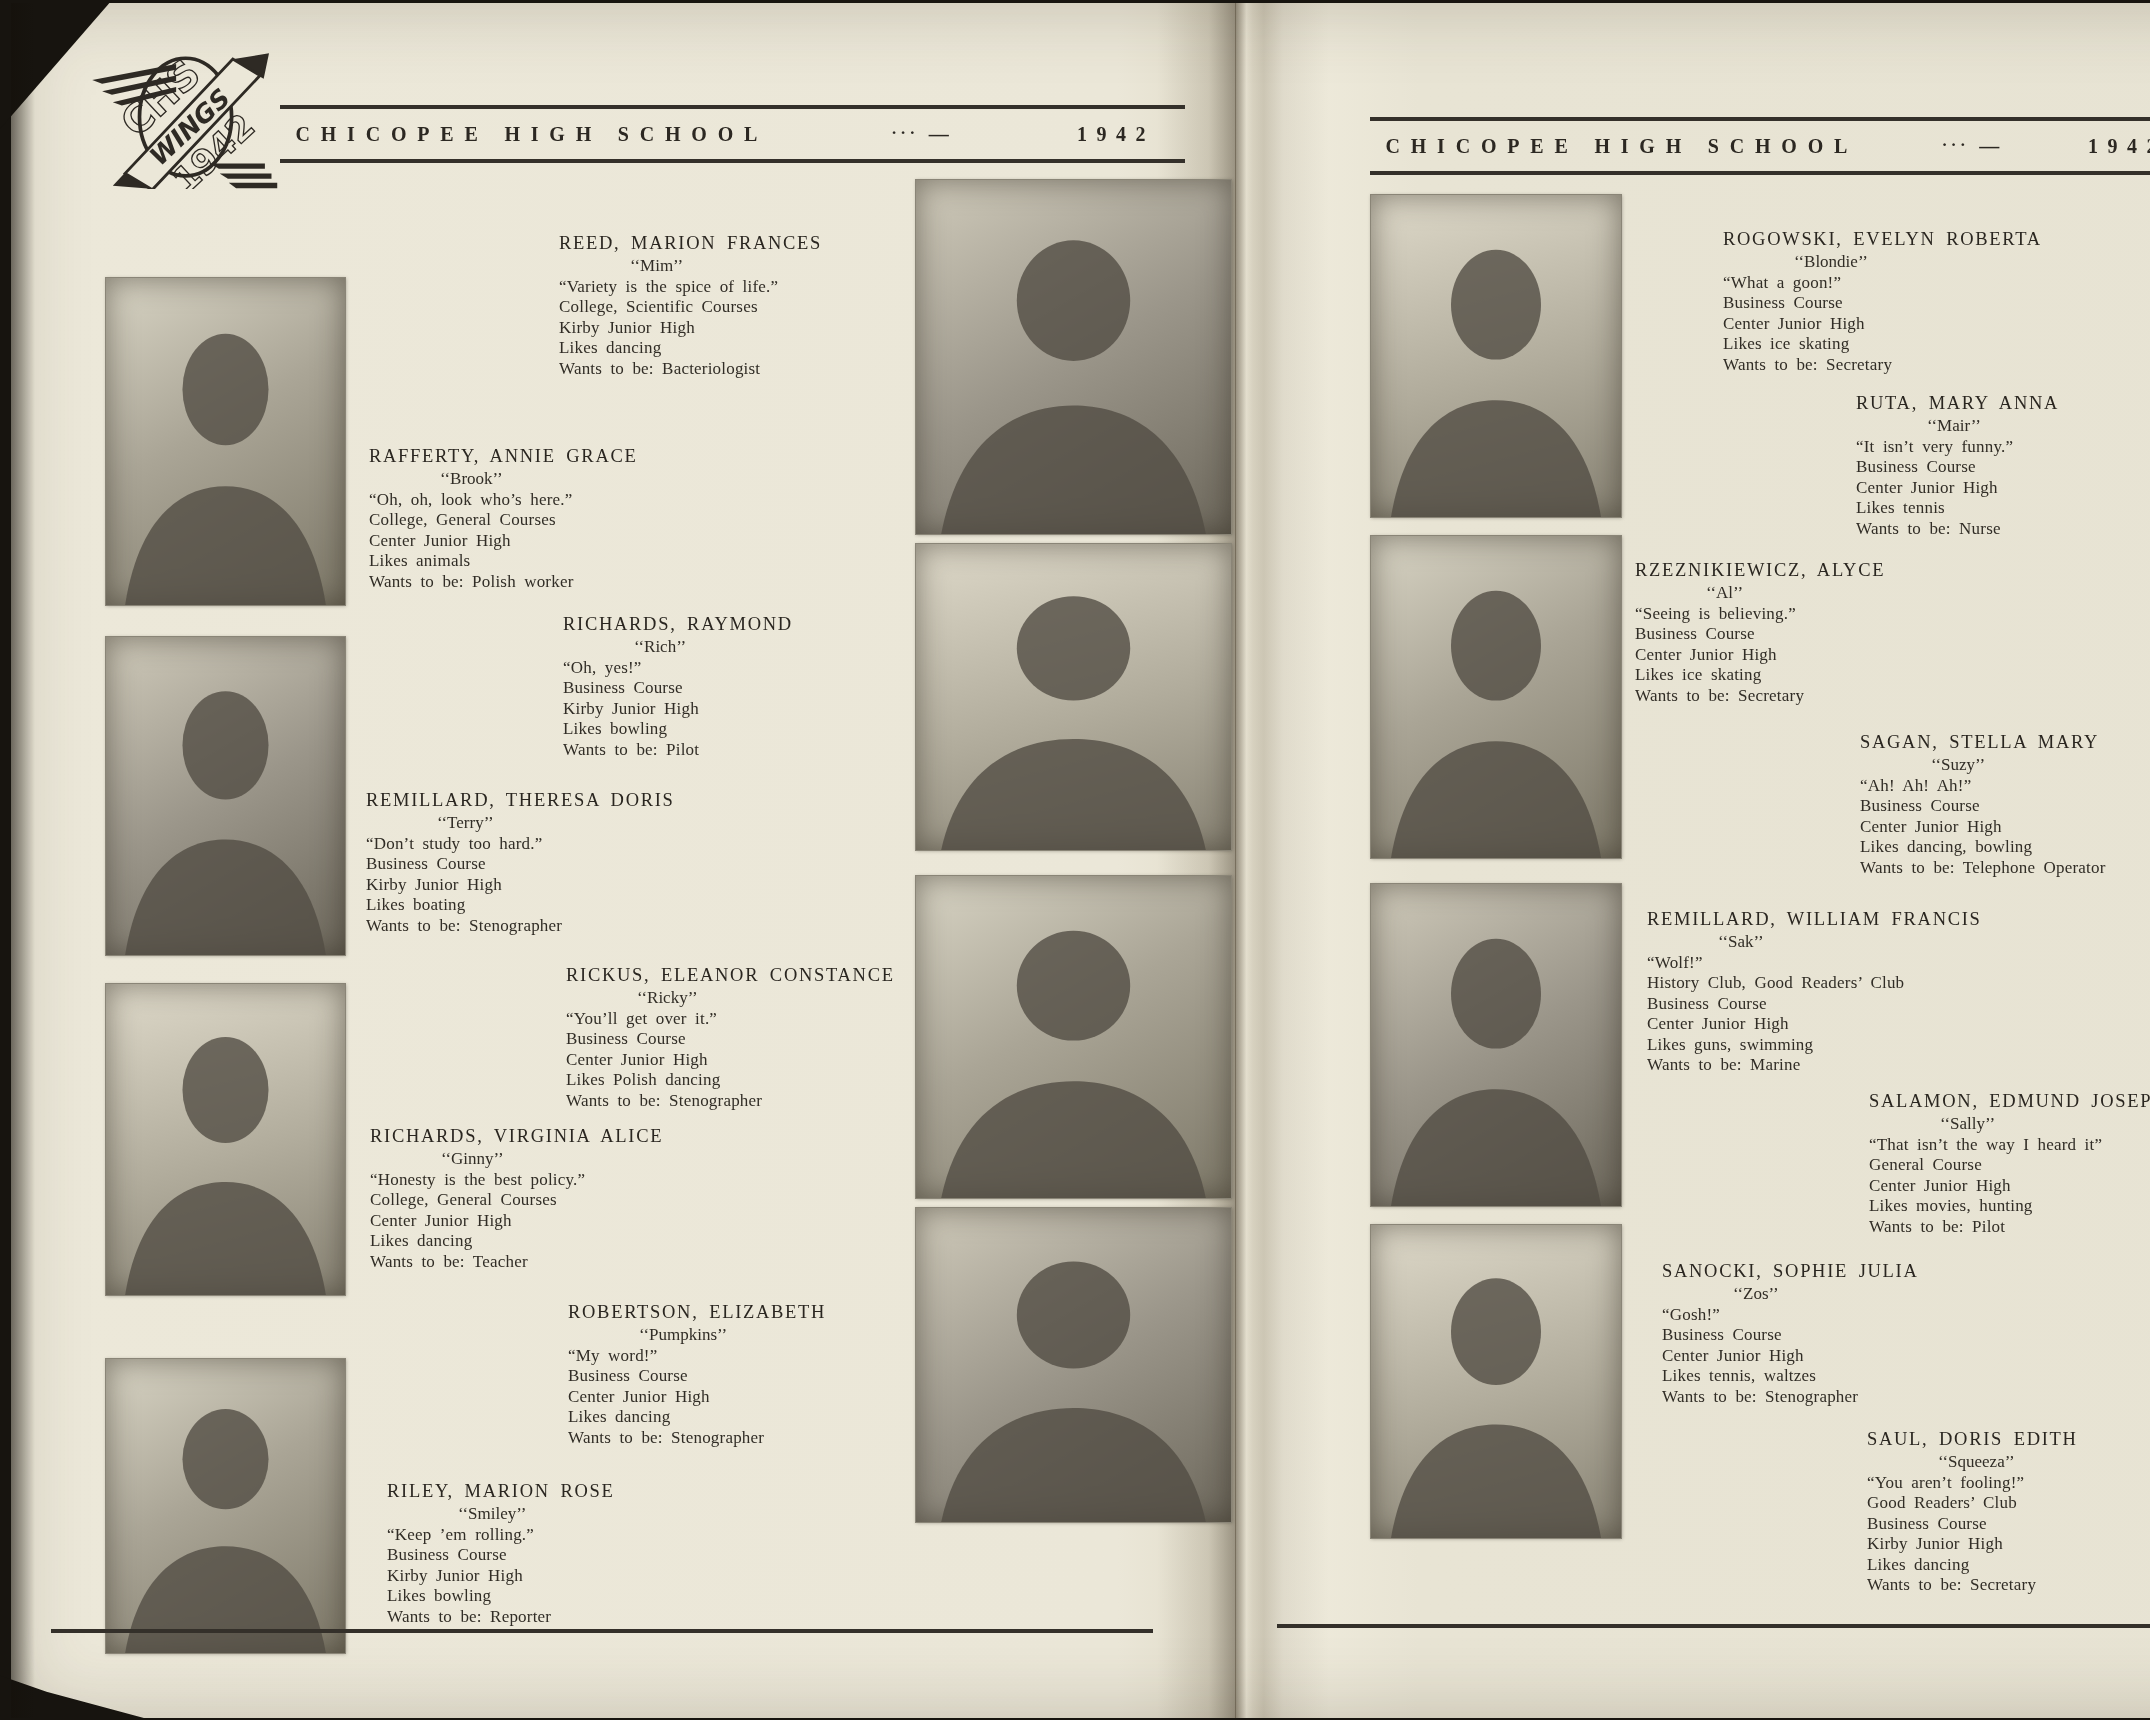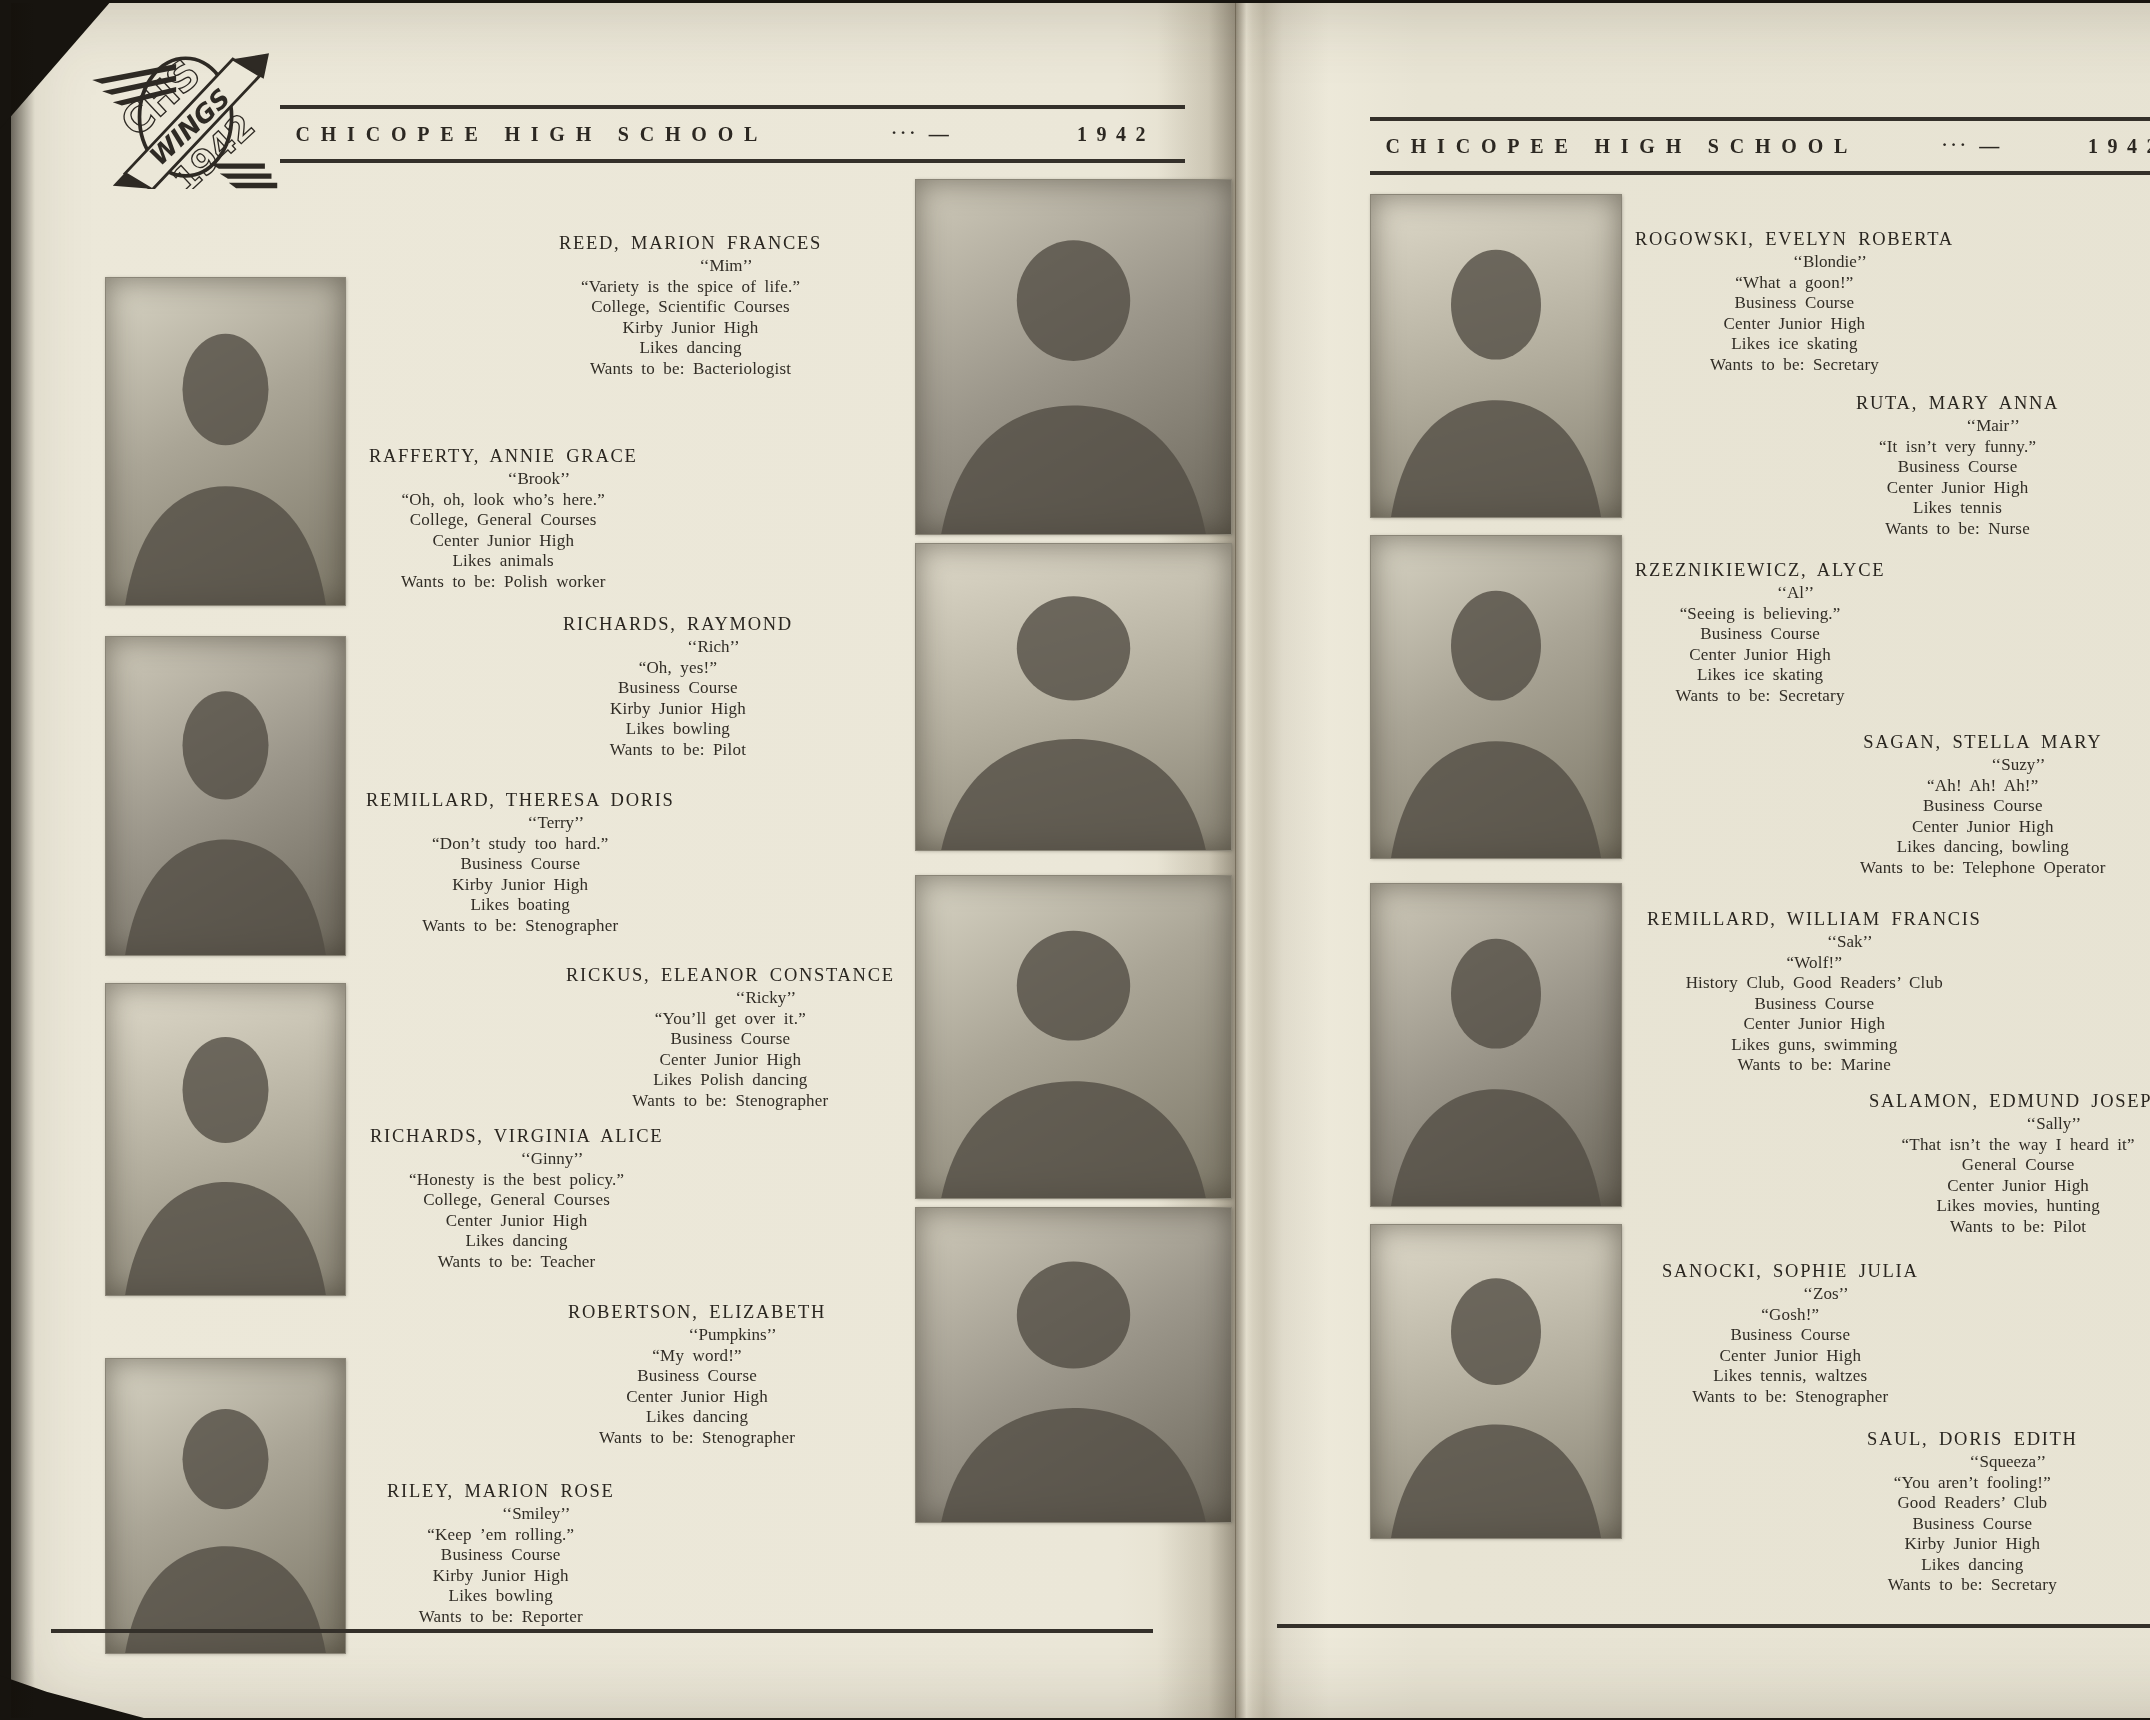--- a/index.html
+++ b/index.html
@@ -68,21 +68,21 @@
     position:absolute;
     border:0.9px solid #8a8577;box-sizing:border-box;
     box-shadow:inset 0 0 30px rgba(35,30,20,.5), 0.9px 1.3px 3.4px rgba(40,34,22,.35);
   }
   .tone-a{background:linear-gradient(150deg,#d8d4c4 0%,#aaa596 45%,#7e7969 100%);}
   .tone-b{background:linear-gradient(150deg,#cfcaba 0%,#9b968a 50%,#6e695d 100%);}
   .tone-c{background:linear-gradient(165deg,#ded9c9 0%,#b1ac9c 55%,#898475 100%);}
   .photo svg{width:100%;height:100%;display:block;}
   .photo .sil{fill:#514c42;opacity:.78;}
   
-  .entry{position:absolute;color:#312d26;text-align:center;}
+  .entry{position:absolute;color:#312d26;}
   .entry .name{
     font-size:18.5px;letter-spacing:1.7px;line-height:23px;white-space:nowrap;color:#2a2620;
     word-spacing:4.3px;
   }
   .entry .nick{
     font-size:17px;line-height:21.5px;padding-left:71px;
     white-space:nowrap;
   }
   .entry .lines .line{
     font-size:17px;line-height:20.6px;white-space:nowrap;word-spacing:3.9px;letter-spacing:0.2px;
@@ -282,21 +282,21 @@
       <path class="sil" d="M8,135 C14,97 33,86 50,86 C67,86 86,97 92,135 Z"></path>
     </svg>
 </div>
 <div class="photo tone-c" style="left:1370px;top:1224px;width:252px;height:315px">
   <svg viewBox="0 0 100 135" preserveAspectRatio="none">
       <ellipse class="sil" cx="50" cy="46" rx="18" ry="23"></ellipse>
       <path class="sil" d="M8,135 C14,97 33,86 50,86 C67,86 86,97 92,135 Z"></path>
     </svg>
 </div>
 
-<div class="entry" style="left:1635px;top:228px">
+<div class="entry" style="left:1723px;top:228px">
   <div class="name">ROGOWSKI, EVELYN ROBERTA</div>
   <div class="nick">‘‘Blondie’’</div>
   <div class="lines">
       <div class="line">“What a goon!”</div>
       <div class="line">Business Course</div>
       <div class="line">Center Junior High</div>
       <div class="line">Likes ice skating</div>
       <div class="line">Wants to be: Secretary</div>
     </div>
 </div>

